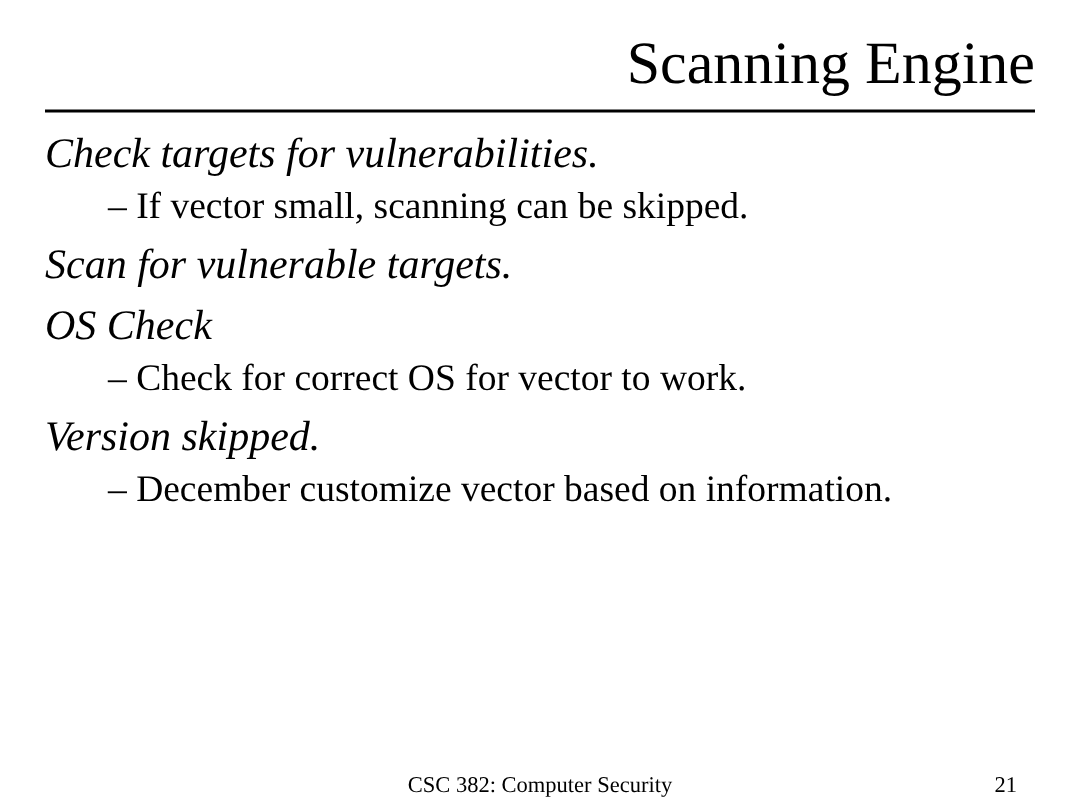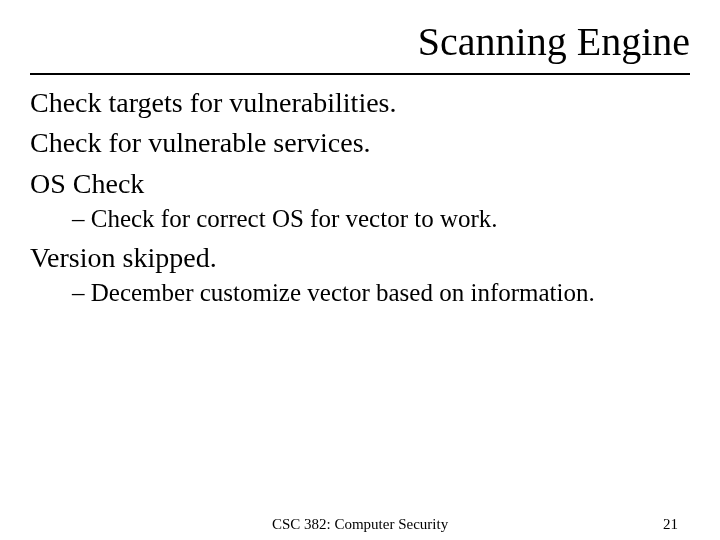--- a/index.html
+++ b/index.html
@@ -24,20 +24,21 @@
     }
     .hr {
       border: none;
       border-top: 2px solid #000;
       margin-bottom: 10px;
     }
     .main-item {
       font-size: 28px;
       line-height: 1.3;
       margin-top: 4px;
+      font-style: italic;
     }
     .sub-item {
       font-size: 25px;
       line-height: 1.35;
       padding-left: 42px;
       text-indent: 0;
     }
     .footer {
       position: absolute;
       bottom: 24px;
@@ -57,22 +58,23 @@
     }
   </style>
 </head>
 <body>
 
 <h1 class="title">Scanning Engine</h1>
 <hr class="hr">
 
 <div>
   <div class="main-item">Check targets for vulnerabilities.</div>
+  <div class="sub-item">– If vector small, scanning can be skipped.</div>
 
-  <div class="main-item">Check for vulnerable services.</div>
+  <div class="main-item">Scan for vulnerable targets.</div>
 
   <div class="main-item">OS Check</div>
   <div class="sub-item">– Check for correct OS for vector to work.</div>
 
   <div class="main-item">Version skipped.</div>
   <div class="sub-item">– December customize vector based on information.</div>
 </div>
 
 <div class="footer">
   <span class="footer-center">CSC 382: Computer Security</span>

